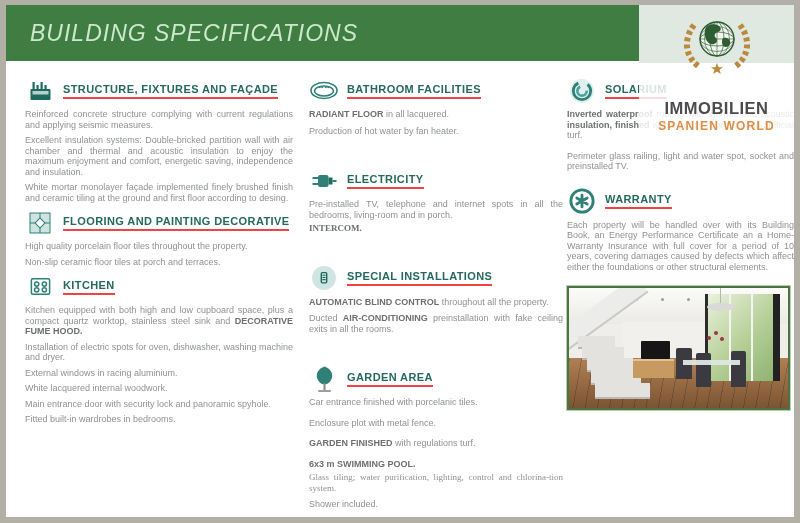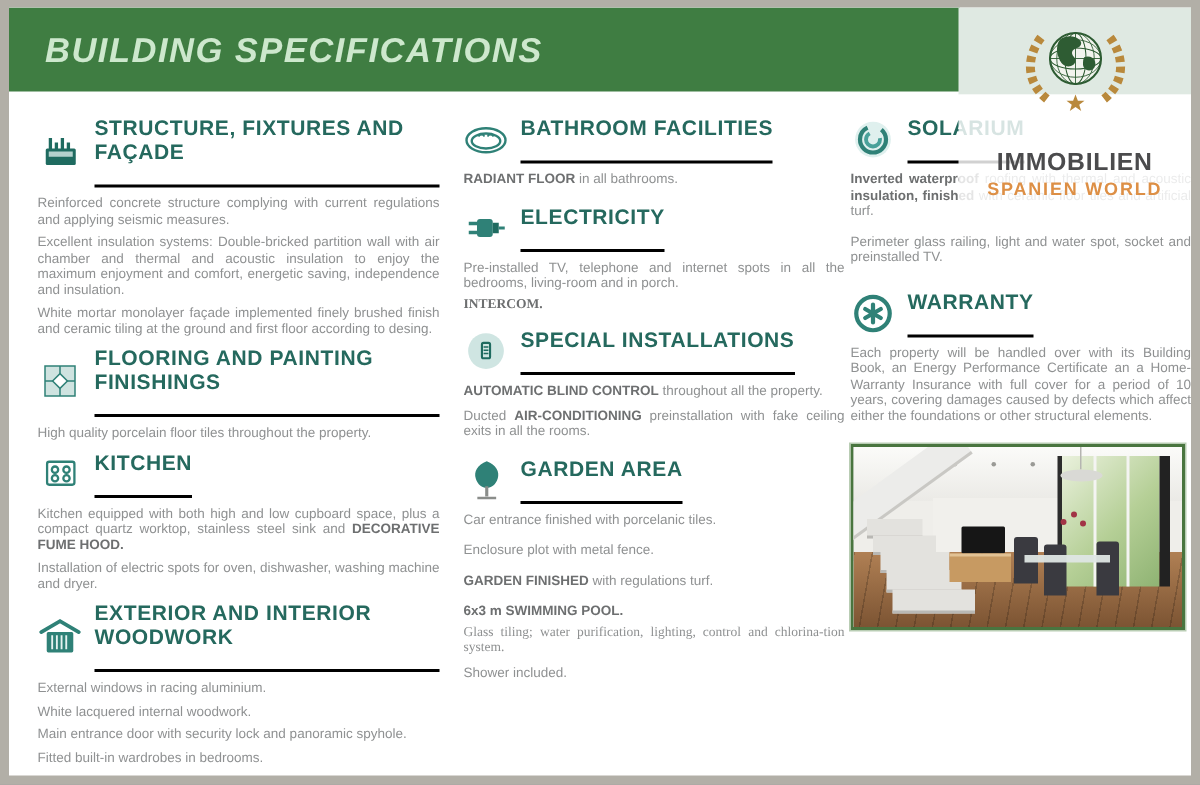--- a/index.html
+++ b/index.html
@@ -3,43 +3,43 @@
 <meta charset="utf-8">
 <style>
   html,body{margin:0;padding:0;width:800px;height:523px;overflow:hidden;
     font-family:"Liberation Sans",sans-serif;background:#8f8c85;}
   .frame{position:relative;width:800px;height:523px;background:#b2afa7;box-sizing:border-box;}
   .page{position:absolute;left:6px;top:5px;right:6px;bottom:6px;background:#ffffff;overflow:hidden;}
 
   
   .header{position:absolute;left:0;top:0;width:634px;height:56px;background:#3f7d42;}
   .header .title{display:block;line-height:56px;padding-left:24px;font-size:23px;
-    font-style:italic;font-weight:bold;letter-spacing:1px;color:#cde8cd;}
+    font-style:italic;font-weight:normal;letter-spacing:1px;color:#cde8cd;}
 
   
   .logo{position:absolute;left:633px;top:0;width:155px;z-index:6;text-align:center;}
   .logo .globe-wrap{height:58px;background:#dfe9e2;display:flex;align-items:flex-end;justify-content:center;overflow:visible;}
   .logo .globe-wrap svg{margin-bottom:-14px;}
   .logo .brandbox{background:rgba(255,255,255,.82);padding:12px 0 3px;}
   .logo .brand{display:block;font-size:16.5px;font-weight:600;letter-spacing:.5px;color:#4b4b4d;margin-top:24px;}
   .logo .sub{display:block;font-size:12px;font-weight:700;letter-spacing:1.2px;color:#dd8f45;margin-top:1px;}
 
   
   .col{position:absolute;top:72px;}
   #col-0{left:19px;width:268px;}
   #col-1{left:303px;width:254px;}
   #col-2{left:561px;width:227px;}
 
   .sec-head{display:flex;align-items:center;gap:8px;margin:6px 0 5px;}
-  #col-1 .section + .section .sec-head{margin-top:11px;}
+  #col-1 .section + .section .sec-head{margin-top:31px;}
   #col-2 .section + .section .sec-head{margin-top:16px;}
   .section:first-child .sec-head{margin-top:0;}
   .sec-icon{flex:none;width:30px;height:27px;display:flex;align-items:center;justify-content:center;}
-  .sec-title{font-size:14px;font-weight:bold;color:#25695e;letter-spacing:.4px;
-    border-bottom:2px solid #000000;padding-bottom:14px;}
+  .sec-title{font-size:11px;font-weight:bold;color:#25695e;letter-spacing:.4px;
+    border-bottom:2px solid #ef4444;padding-bottom:2px;}
   p.body{margin:0 0 5px;font-size:9px;line-height:1.17;color:#8f9192;text-align:justify;}
   #col-1 p.body{margin-bottom:6px;}
   p.body.tight{margin-top:-3px;font-family:Liberation Serif, serif;}
   p.body.gap{margin-top:10px;}
   .b{font-weight:bold;color:#6d6f70;}
 
   
   .photo{position:relative;margin-top:14px;width:219px;height:120px;border:2px solid #49753f;
     outline:1px solid #b9cdb4;background:#efeeea;overflow:hidden;}
   .photo *{position:absolute;}
@@ -120,70 +120,62 @@
         </div>
         <div class="section">
           <div class="sec-head">
             <span class="sec-icon">
               <svg width="24" height="24" viewBox="0 0 24 24">
                 <rect x="2" y="2" width="20" height="20" fill="#cfe3e0" stroke="#2f8177"></rect>
                 <path d="M12 2v20M2 12h20" stroke="#2f8177"></path>
                 <rect x="8.5" y="8.5" width="7" height="7" transform="rotate(45 12 12)" fill="#ffffff" stroke="#2f8177"></rect>
               </svg>
             </span>
-            <span class="sec-title">FLOORING AND PAINTING FINISHINGS</span>
+            <span class="sec-title">FLOORING AND PAINTING DECORATIVE</span>
           </div>
           <p class="body"><span>High quality porcelain floor tiles throughout the property.</span></p>
+          <p class="body"><span>Non-slip ceramic floor tiles at porch and terraces.</span></p>
         </div>
         <div class="section">
           <div class="sec-head">
             <span class="sec-icon">
               <svg width="25" height="23" viewBox="0 0 24 24" fill="none" stroke="#2f8177" stroke-width="1.6">
                 <rect x="2.5" y="4" width="19" height="16" rx="1.5"></rect>
                 <circle cx="8" cy="9.5" r="2.2"></circle>
                 <circle cx="16" cy="9.5" r="2.2"></circle>
                 <circle cx="8" cy="15.5" r="2.2"></circle>
                 <circle cx="16" cy="15.5" r="2.2"></circle>
               </svg>
             </span>
             <span class="sec-title">KITCHEN</span>
           </div>
           <p class="body"><span>Kitchen equipped with both high and low cupboard space, plus a compact quartz worktop, stainless steel sink and </span><span class="b">DECORATIVE FUME HOOD.</span></p>
           <p class="body"><span>Installation of electric spots for oven, dishwasher, washing machine and dryer.</span></p>
         </div>
         <div class="section">
-          <div class="sec-head">
-            <span class="sec-icon">
-              <svg width="28" height="25" viewBox="0 0 26 24">
-                <path d="M1 9 L13 2 L25 9" fill="none" stroke="#2f8177" stroke-width="2.4" stroke-linecap="round"></path>
-                <rect x="4.5" y="9" width="17" height="13" rx="1" fill="#2f8177"></rect>
-                <path d="M8 11v9M11 11v9M14 11v9M17 11v9" stroke="#e6f2f0" stroke-width="1.2"></path>
-              </svg>
-            </span>
-            <span class="sec-title">EXTERIOR AND INTERIOR WOODWORK</span>
-          </div>
           <p class="body"><span>External windows in racing aluminium.</span></p>
           <p class="body"><span>White lacquered internal woodwork.</span></p>
           <p class="body"><span>Main entrance door with security lock and panoramic spyhole.</span></p>
           <p class="body"><span>Fitted built-in wardrobes in bedrooms.</span></p>
         </div>
       </div>
     <div class="col" id="col-1">
         <div class="section">
           <div class="sec-head">
             <span class="sec-icon">
               <svg width="31" height="21" viewBox="0 0 30 20" fill="none" stroke="#2f8177" stroke-width="1.6">
                 <ellipse cx="15" cy="10" rx="13" ry="8"></ellipse>
                 <ellipse cx="15" cy="10.5" rx="9.5" ry="5"></ellipse>
                 <path d="M10 7.5c1-1.6 3-1.6 4 0M16 7.5c1-1.6 3-1.6 4 0" stroke-width="1.2"></path>
               </svg>
             </span>
             <span class="sec-title">BATHROOM FACILITIES</span>
           </div>
-          <p class="body"><span class="b">RADIANT FLOOR</span><span> in all bathrooms.</span></p>
+          <p class="body"><span class="b">RADIANT FLOOR</span><span> in all lacquered.</span></p>
+          <p class="body"><span>Production of hot water by fan heater.</span></p>
         </div>
         <div class="section">
           <div class="sec-head">
             <span class="sec-icon">
               <svg width="29" height="20" viewBox="0 0 28 20">
                 <path d="M2 7h6M2 13h6" stroke="#2f8177" stroke-width="2.2"></path>
                 <rect x="7.5" y="4" width="10.5" height="12" rx="2" fill="#2f8177"></rect>
                 <rect x="18" y="6.5" width="4" height="7" fill="#1f6b60"></rect>
                 <path d="M22 10h4" stroke="#2f8177" stroke-width="2"></path>
               </svg>

